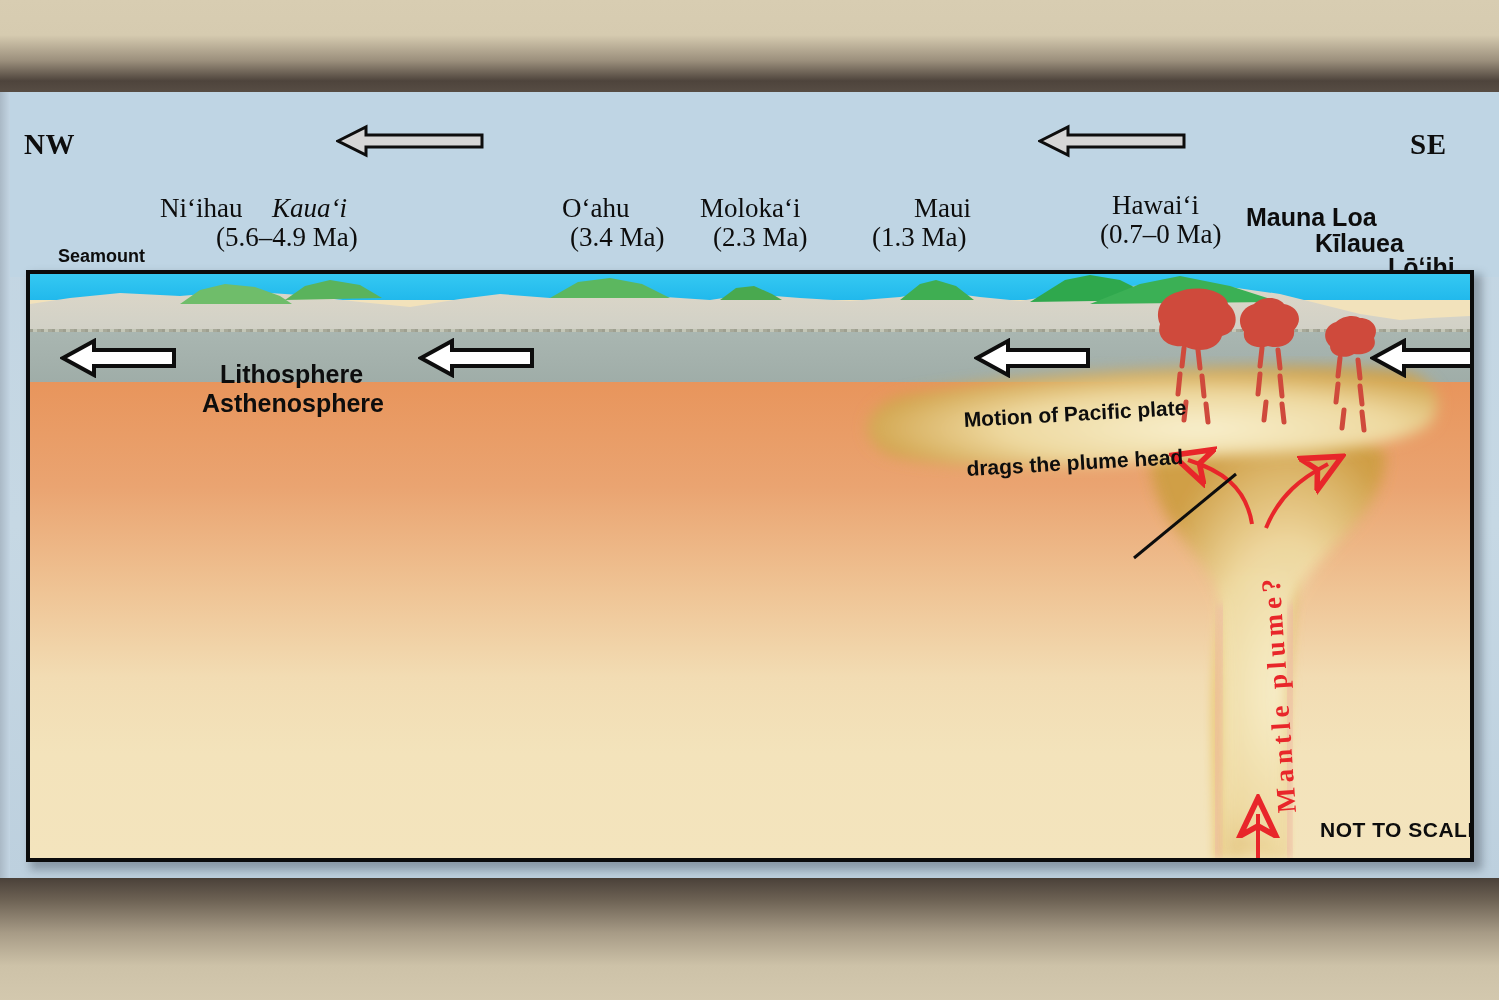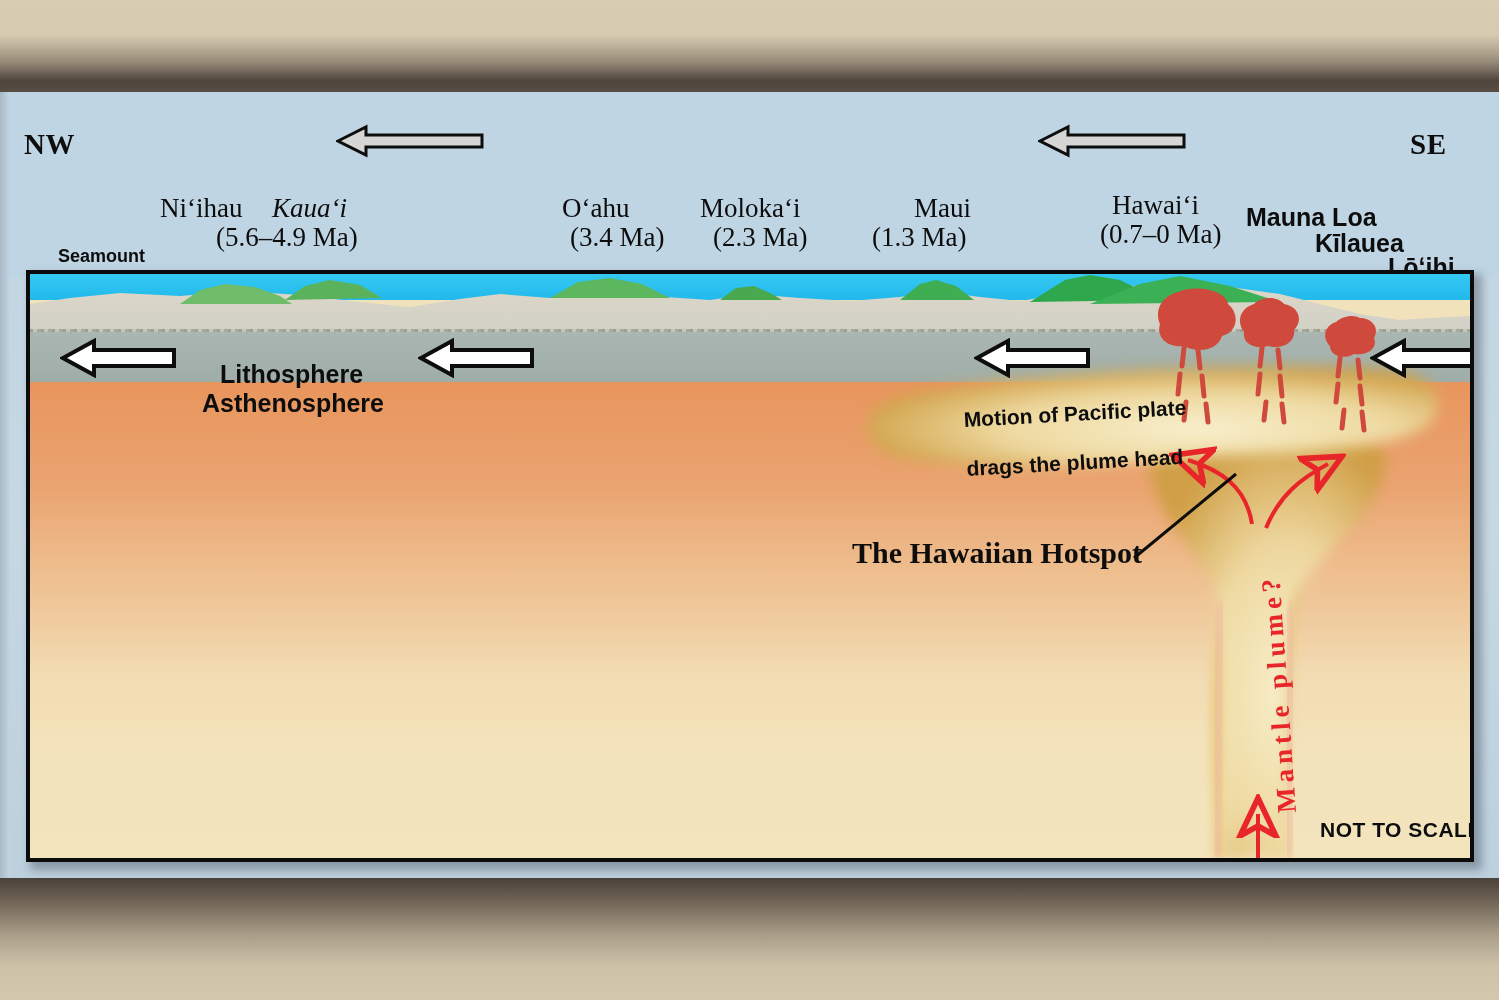--- a/index.html
+++ b/index.html
@@ -250,21 +250,20 @@
     </svg>
 
     <div class="t sans-b layername" style="left:190px;top:86px;">Lithosphere</div>
     <div class="t sans-b layername" style="left:172px;top:115px;">Asthenosphere</div>
 
     <div class="plumehead t sans-b" style="left:900px;top:104px;width:250px;transform:rotate(-3.2deg);">
       <span>Motion of Pacific plate</span><br>
       <span>drags the plume head</span>
     </div>
 
-    <div class="t serif-b hotspot" style="left:822px;top:262px;">The Hawaiian Hotspot</div>
     <svg style="position:absolute;left:1100px;top:196px;" width="110" height="92">
       <line x1="106" y1="4" x2="4" y2="88" stroke="#0d0d0d" stroke-width="3"></line>
     </svg>
 
     <div class="t serif-b mantle" style="left:1242px;top:540px;transform:rotate(-94deg);">Mantle plume?</div>
 
     <div class="t sans-b notscale" style="left:1290px;top:544px;">NOT TO SCALE</div>
   </div>
 </div>
 

